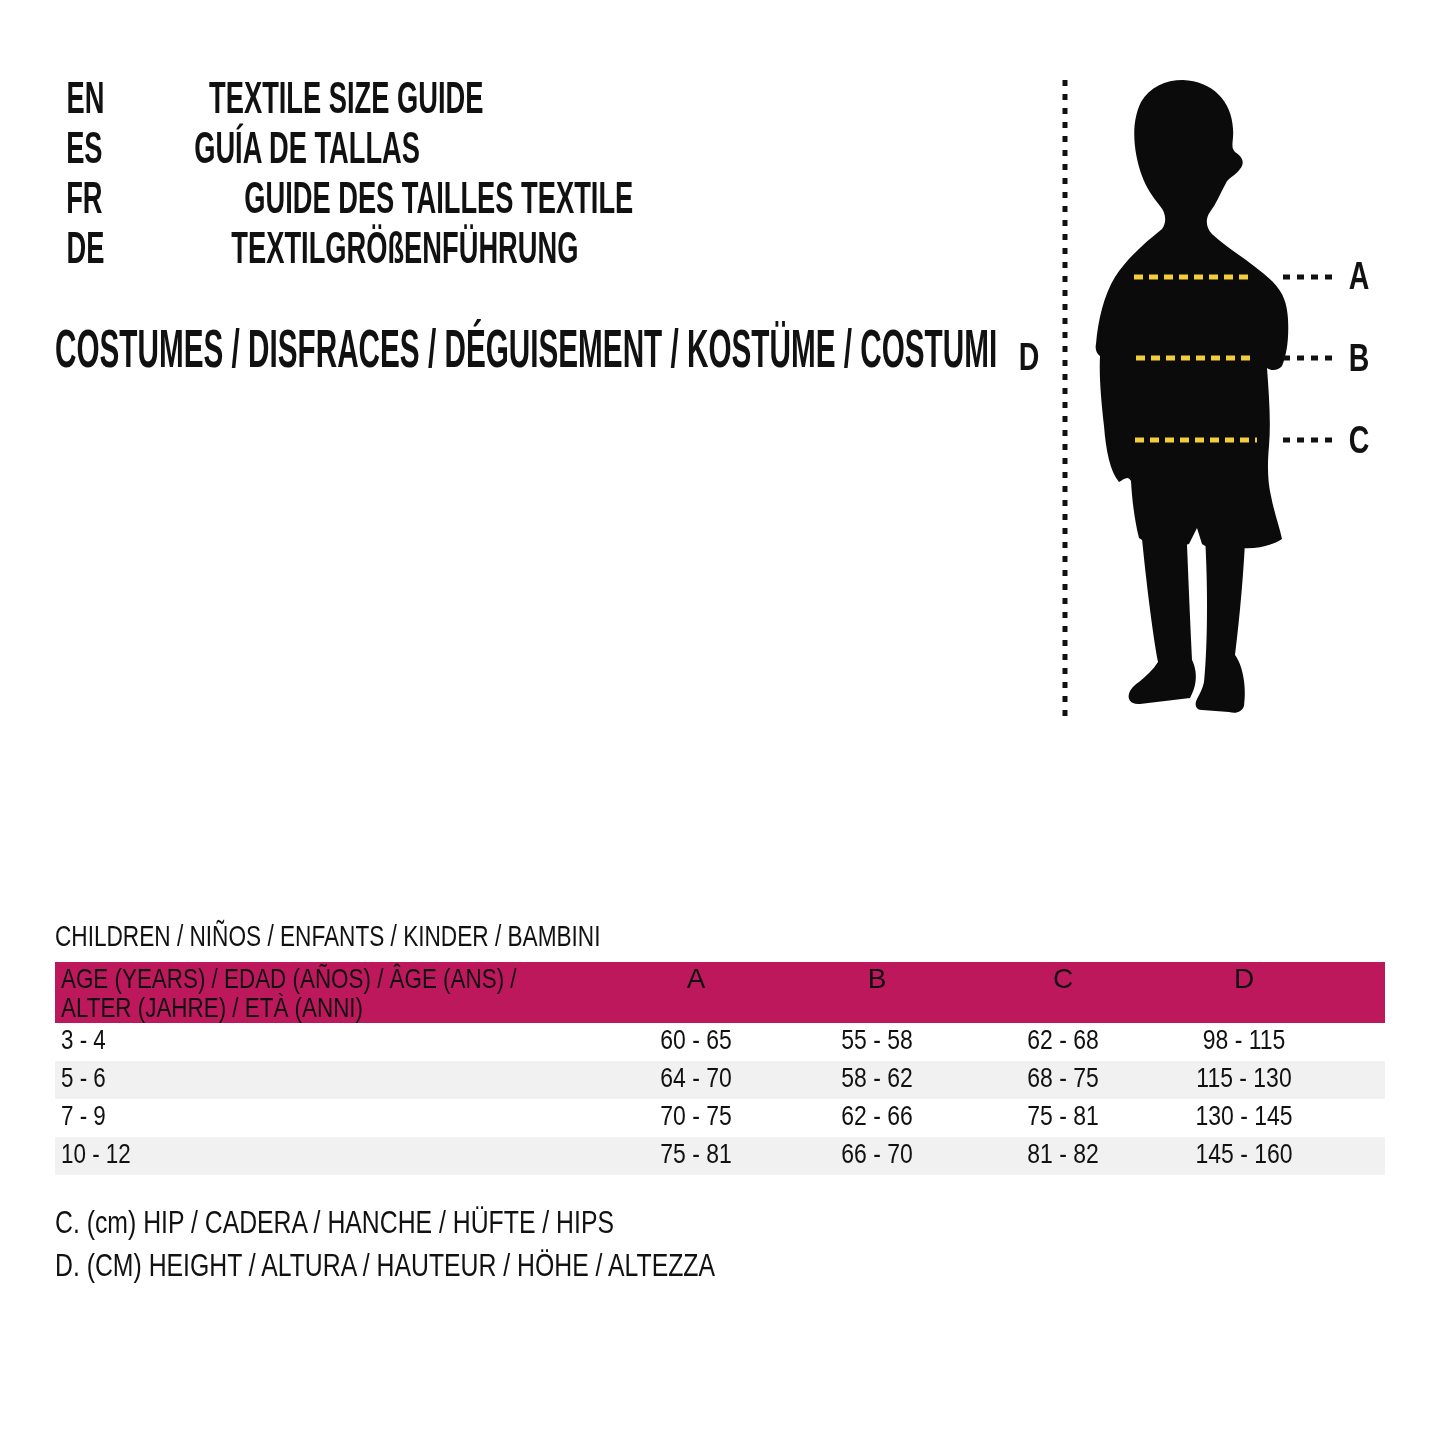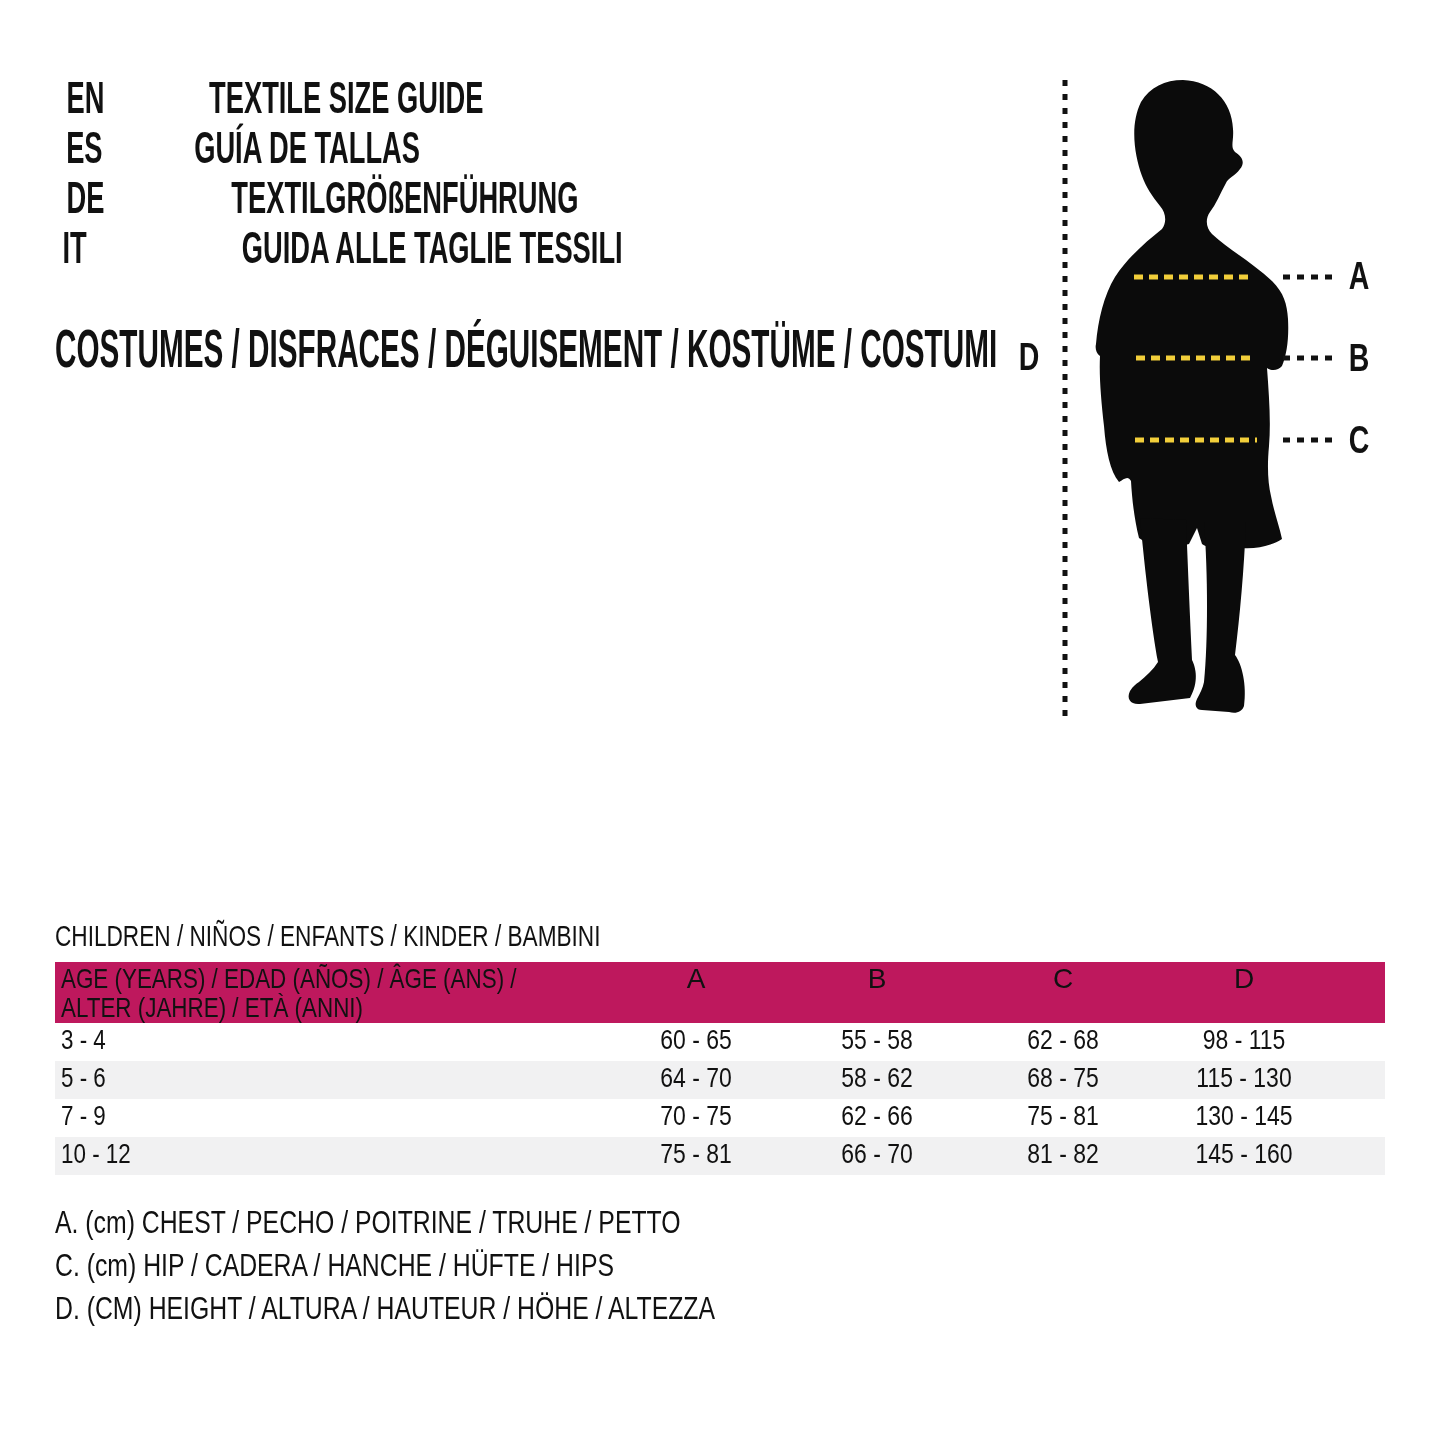--- a/index.html
+++ b/index.html
@@ -52,26 +52,26 @@
   <div id="lang-block">
     <div class="lang-row">
       <span class="lang-code">EN</span>
       <span class="lang-title">TEXTILE SIZE GUIDE</span>
     </div>
     <div class="lang-row">
       <span class="lang-code">ES</span>
       <span class="lang-title">GUÍA DE TALLAS</span>
     </div>
     <div class="lang-row">
+      <span class="lang-code">FR</span>
+      <span class="lang-title">GUIDE DES TAILLES TEXTILE</span>
+    </div>
+    <div class="lang-row">
       <span class="lang-code">DE</span>
       <span class="lang-title">TEXTILGRÖßENFÜHRUNG</span>
-    </div>
-    <div class="lang-row">
-      <span class="lang-code">IT</span>
-      <span class="lang-title">GUIDA ALLE TAGLIE TESSILI</span>
     </div>
   </div>
 
   <div id="category-title">
     <span class="cx">COSTUMES / DISFRACES / DÉGUISEMENT / KOSTÜME / COSTUMI</span>
   </div>
 
   <svg id="figure-svg" width="400" height="670" viewBox="1000 60 400 670" xmlns="http://www.w3.org/2000/svg">
 
     <line x1="1065" y1="80" x2="1065" y2="716" stroke="#111111" stroke-width="5" stroke-dasharray="6 8"></line>
@@ -181,23 +181,20 @@
       <span class="age-cell">10 - 12</span>
       <span class="val-cell colA">75 - 81</span>
       <span class="val-cell colB">66 - 70</span>
       <span class="val-cell colC">81 - 82</span>
       <span class="val-cell colD">145 - 160</span>
     </div>
   </div>
 
   <div id="legend">
     <div class="legend-line">
-      <span class="cx">A. (cm) CHEST / PECHO / POITRINE / TRUHE / PETTO</span>
-    </div>
-    <div class="legend-line">
       <span class="cx">C. (cm) HIP / CADERA / HANCHE / HÜFTE / HIPS</span>
     </div>
     <div class="legend-line">
       <span class="cx">D. (CM) HEIGHT / ALTURA / HAUTEUR / HÖHE / ALTEZZA</span>
     </div>
   </div>
 
 </div>
 
 </body></html>

